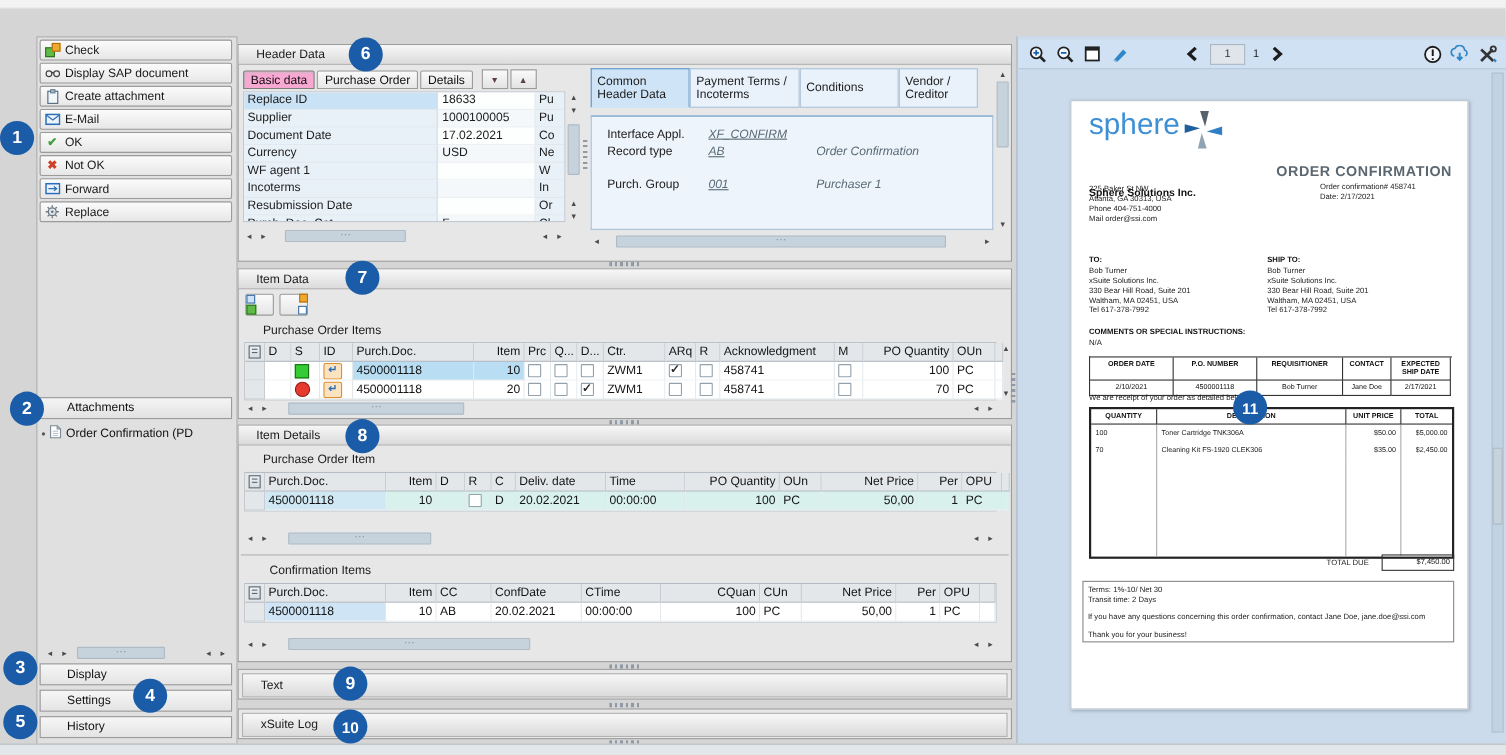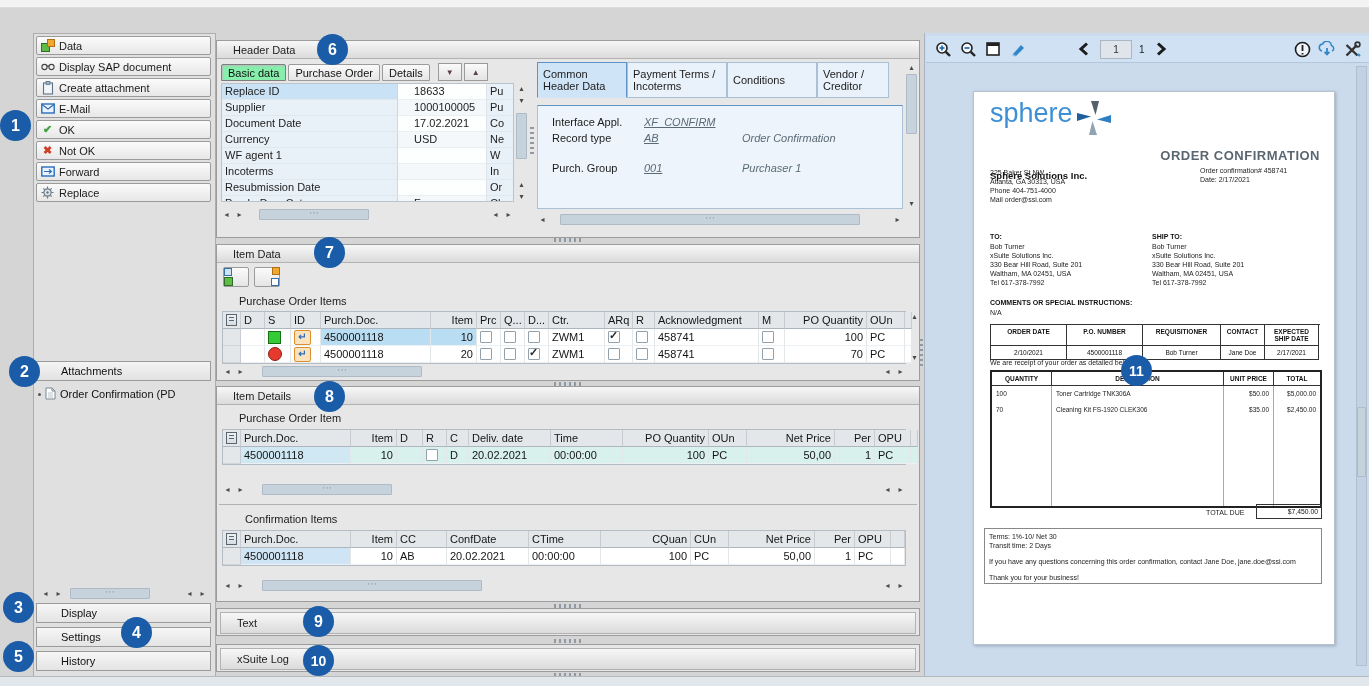--- a/index.html
+++ b/index.html
@@ -41,25 +41,25 @@
   .vsb{position:absolute;width:13px;display:flex;flex-direction:column;align-items:center;gap:1px;}
   .vtrack{position:relative;width:11px;flex:1;}
   .vthumb{position:absolute;left:0;width:11px;background:#c6d2dc;border:1px solid #aebbc6;border-radius:1px;box-sizing:border-box;}
   .dots-h{position:absolute;width:28px;height:4px;background:repeating-linear-gradient(90deg,#8f9aa5 0 2px,transparent 2px 5px);}
   .dots-v{position:absolute;width:4px;height:28px;background:repeating-linear-gradient(0deg,#8f9aa5 0 2px,transparent 2px 5px);}
 
   
   .hd-left{position:absolute;left:4px;top:21px;width:310px;height:173px;}
   .tabrow{position:absolute;left:0;top:0;height:19px;display:flex;gap:2px;align-items:flex-end;}
   .tab{height:17px;background:linear-gradient(#fafafa,#e6e6e6);border:1px solid #9b9b9b;border-radius:2px 2px 0 0;font-size:11px;color:#111;display:flex;align-items:center;padding:0 6px;box-sizing:border-box;}
-  .tab.active{background:#86efac;border-color:#7e7e7e;box-shadow:inset 1px 1px 2px #bdbdbd;}
+  .tab.active{background:#f9a8d4;border-color:#7e7e7e;box-shadow:inset 1px 1px 2px #bdbdbd;}
   .tabarr{width:22px;height:16px;background:linear-gradient(#fafafa,#e3e3e3);border:1px solid #9b9b9b;display:flex;align-items:center;justify-content:center;font-size:8px;color:#5d4048;}
   .hd-grid{position:absolute;left:0;top:21px;width:293px;height:119px;overflow:hidden;display:grid;grid-template-columns:176px 1fr 26px;grid-auto-rows:16px;border:1px solid #bcc4cb;background:#fff;box-sizing:border-box;}
   .hd-grid .cl{background:#e9f1f8;border-bottom:1px solid #e0e7ed;border-right:1px solid #cfd7dd;font-size:11px;color:#1c1c1c;padding:1px 3px;white-space:nowrap;overflow:hidden;}
-  .hd-grid .cv{background:#fdfefe;border-bottom:1px solid #eceff2;border-right:1px solid #dde3e8;font-size:11px;color:#1c1c1c;padding:1px 16px;white-space:nowrap;overflow:hidden;}
+  .hd-grid .cv{background:#fdfefe;border-bottom:1px solid #eceff2;border-right:1px solid #dde3e8;font-size:11px;color:#1c1c1c;padding:1px 4px;white-space:nowrap;overflow:hidden;}
   .hd-grid .c2{background:#e9f1f8;border-bottom:1px solid #e0e7ed;font-size:11px;color:#1c1c1c;padding:1px 3px;white-space:nowrap;overflow:hidden;}
   .hd-grid .sel{background:#c9e2f5;}
 
   
   .hd-right{position:absolute;left:320px;top:21px;width:380px;height:173px;}
   .rtabs{position:absolute;left:0;top:0;width:352px;display:grid;grid-template-columns:90px 100px 90px 72px;gap:0;}
   .rtab{border:1px solid #a9c0d6;background:#e9f2fb;font-size:11px;color:#1c1c1c;padding:3px 5px;min-height:36px;display:flex;align-items:center;box-sizing:border-box;}
   .rtab.active{background:#cfe4f7;border-color:#5e93c5;border-bottom-color:#cfe4f7;}
   .rcontent{position:absolute;left:0;top:43px;width:366px;height:104px;background:#edf4fb;border:1px solid #a9c0d6;border-top-color:#5e93c5;box-sizing:border-box;padding:8px 0 0 14px;font-size:11px;color:#1c1c1c;}
   .rrow{display:flex;height:16px;align-items:center;}
@@ -118,21 +118,21 @@
 </style>
 </head>
 <body>
 
 <div class="screen">
   <div class="topstrip"></div>
 
   <div class="sidewrap">
     <div class="sbtn" style="top:2px">
       <span class="icn icon-check-squares"></span>
-      <span>Data</span>
+      <span>Check</span>
       </div>
     <div class="sbtn" style="top:23px">
       <span class="icn">
           <svg width="14" height="9" viewBox="0 0 14 9">
             <circle cx="3.5" cy="5" r="2.6" fill="none" stroke="#444" stroke-width="1.1"></circle>
             <circle cx="10.5" cy="5" r="2.6" fill="none" stroke="#444" stroke-width="1.1"></circle>
             <path d="M6 4.4 Q7 3.4 8 4.4" fill="none" stroke="#444" stroke-width="1.1"></path>
           </svg>
         </span>
       <span>Display SAP document</span>

